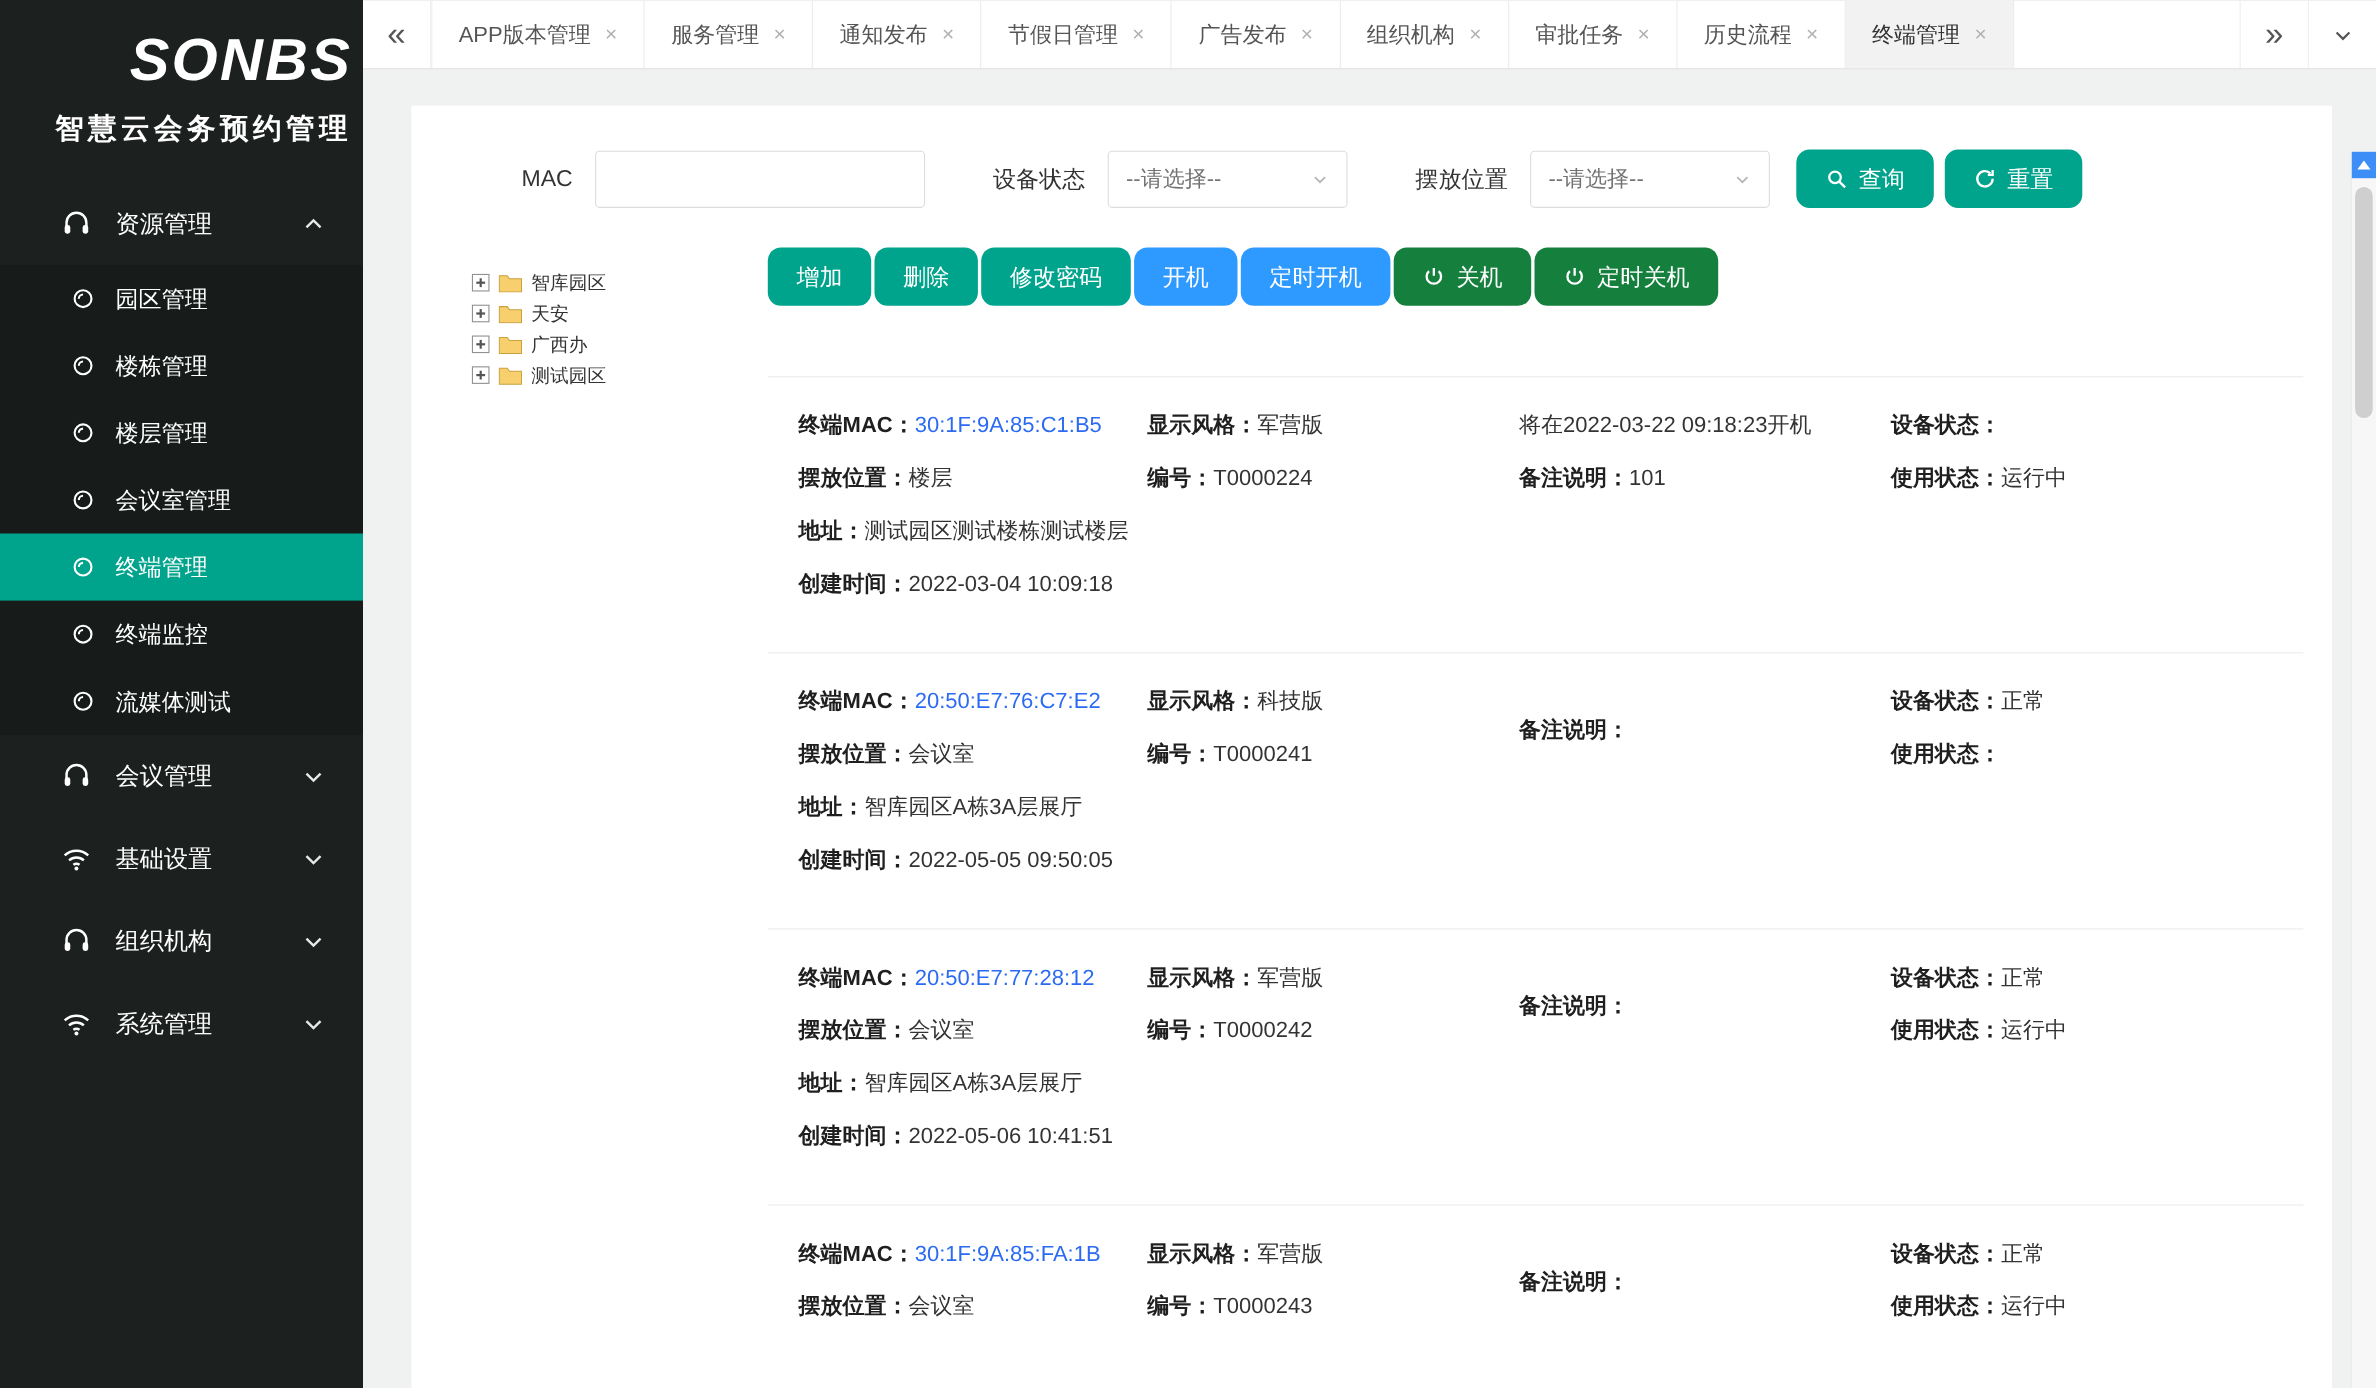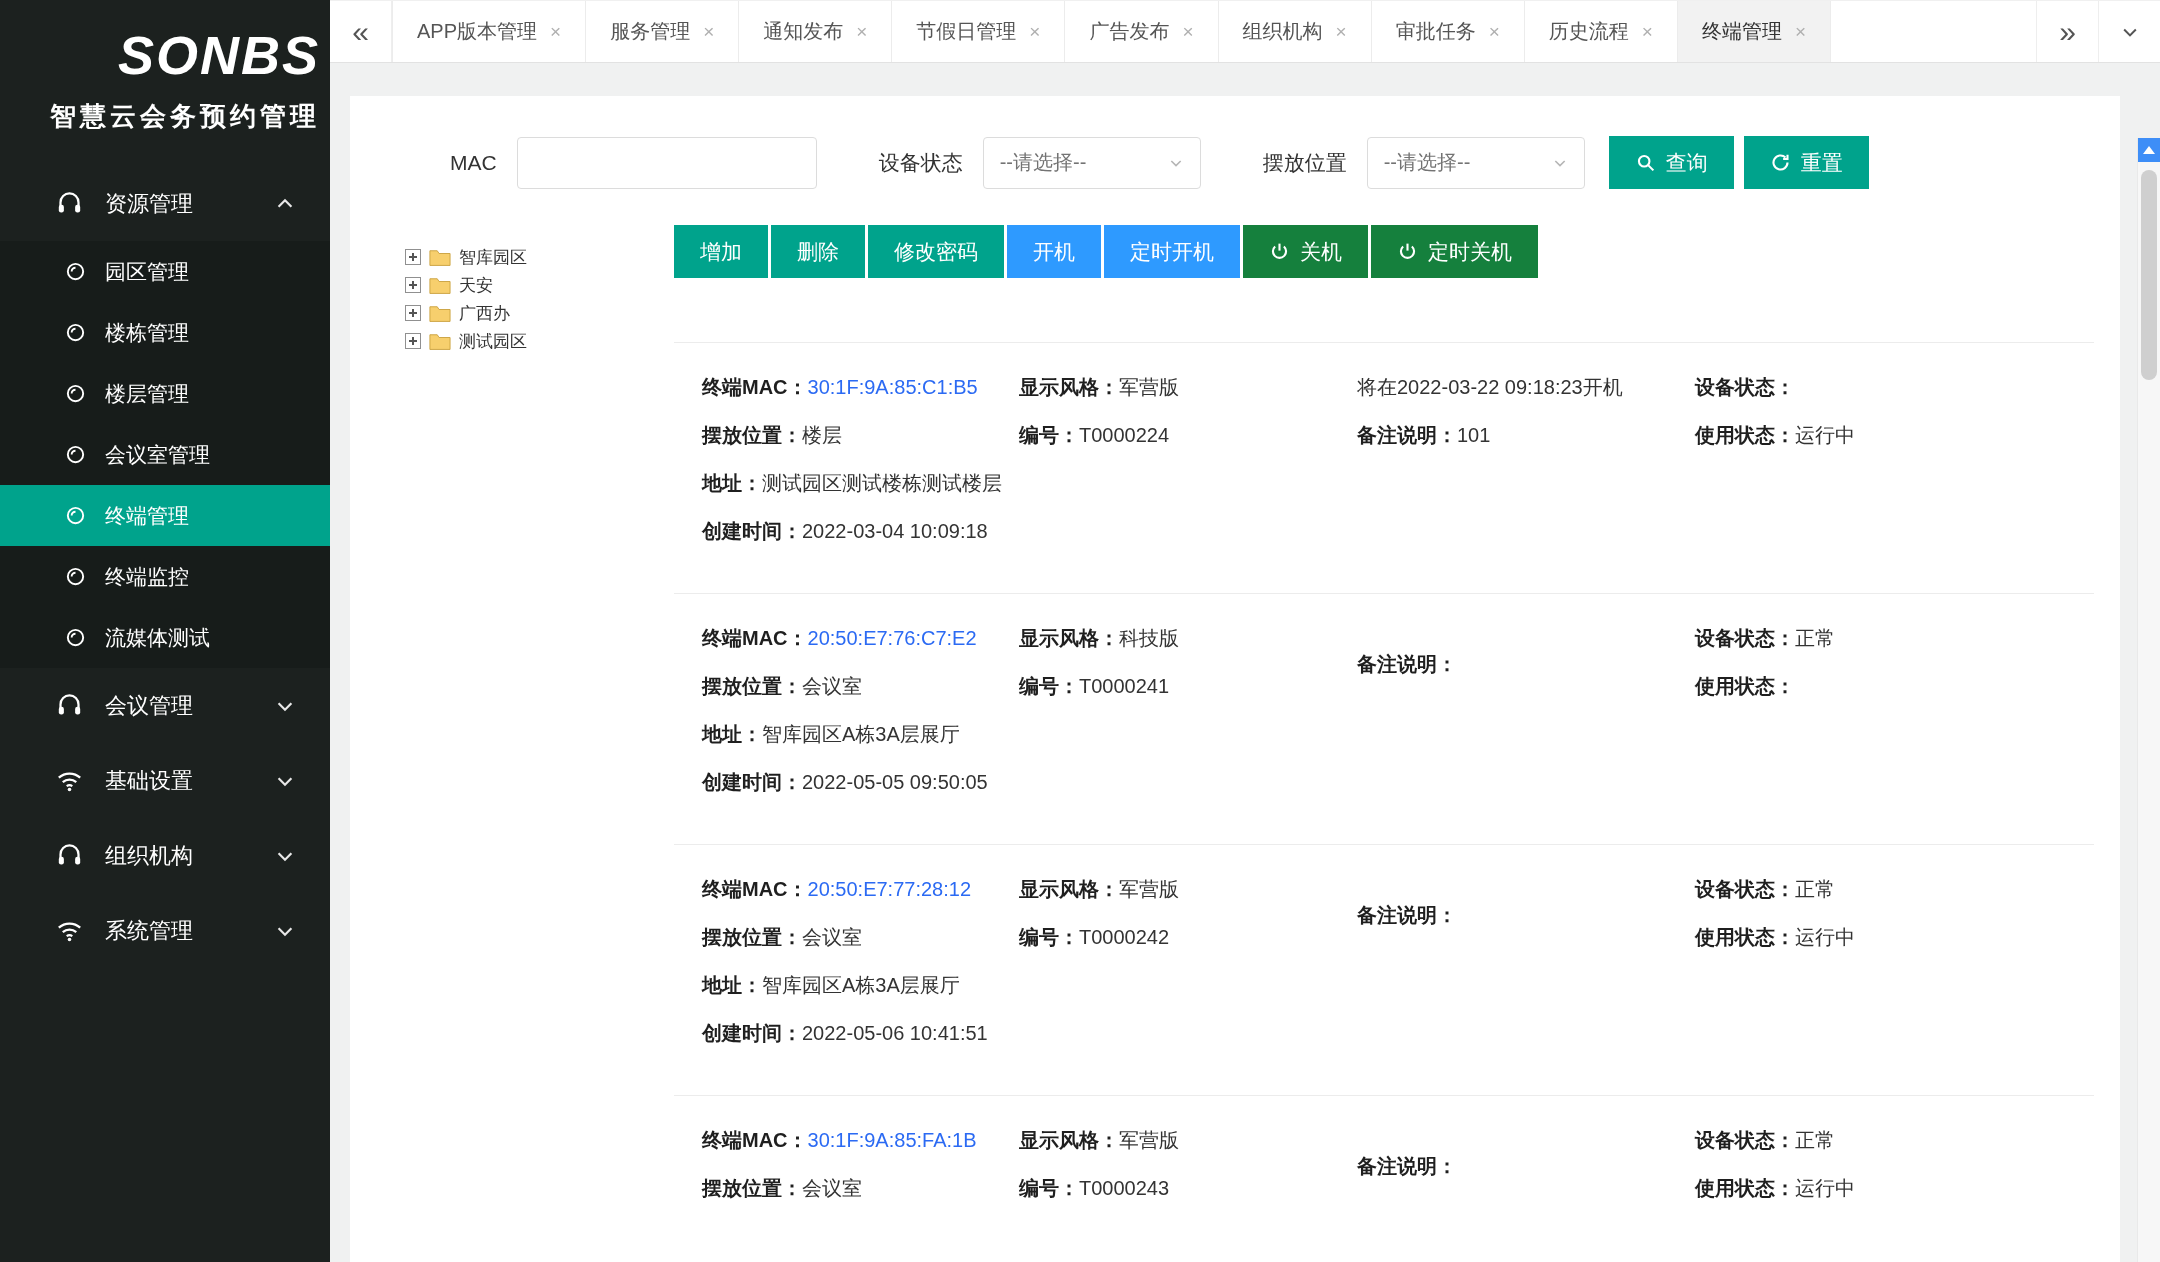--- a/index.html
+++ b/index.html
@@ -38,32 +38,32 @@
   .tab-nav{width:62px;display:flex;align-items:center;justify-content:center;color:#555;font-size:30px;cursor:pointer;flex-shrink:0}
   .tab-nav.left{border-right:1px solid #eee}
   .tab-nav.right{border-left:1px solid #eee}
   .tabs{display:flex;flex:1;overflow:hidden}
   .tab{display:flex;align-items:center;padding:0 24px;border-right:1px solid #ececec;color:#555;font-size:20px;white-space:nowrap;cursor:pointer}
   .tab:first-child{border-left:1px solid #ececec}
   .tab .x{color:#b0b0b0;font-size:19px;margin-left:13px}
   .tab.active{background:#f2f2f2;color:#333}
 
   
-  .content{flex:1;padding:34px 40px 0 20px;overflow:hidden}
+  .content{flex:1;padding:34px 40px 0 44px;overflow:hidden}
   .panel{background:#fff;height:100%;padding:40px 26px 0 0}
 
   .filter-row{display:flex;align-items:center;padding-left:100px}
   .f-group{display:flex;align-items:center}
   .f-group + .f-group{margin-left:62px}
   .f-label{font-size:21px;color:#333;margin-right:20px}
   .f-input{width:300px;height:52px;border:1px solid #dcdcdc;border-radius:4px;background:#fff;font-size:20px;padding:0 14px;color:#333;outline:none}
   .f-select{width:218px;height:52px;border:1px solid #dcdcdc;border-radius:4px;display:flex;align-items:center;justify-content:space-between;padding:0 16px;color:#737373;font-size:20px;cursor:pointer;background:#fff}
   .f-select .caret{color:#b5b5b5}
   .filter-btns{display:flex;margin-left:24px;gap:10px}
-  .btn{height:53px;display:inline-flex;align-items:center;justify-content:center;padding:0 26px;color:#fff;font-size:21px;border-radius:0;border:none;cursor:pointer;gap:10px;white-space:nowrap;font-family:inherit}
+  .btn{height:53px;display:inline-flex;align-items:center;justify-content:center;padding:0 26px;color:#fff;font-size:21px;border-radius:12px;border:none;cursor:pointer;gap:10px;white-space:nowrap;font-family:inherit}
   .btn.teal{background:#00a38c}
   .btn.blue{background:#2e9aff}
   .btn.orange{background:#15803d}
   .btn .b-icon{width:21px;height:21px;color:#fff}
 
   .body-row{display:flex;margin-top:36px;height:100%}
   .tree{width:324px;flex-shrink:0;padding:18px 0 0 55px}
   .tree-node{display:flex;align-items:center;gap:8px;height:28px;font-size:17px;color:#333;cursor:pointer;white-space:nowrap}
   .expander{width:16px;height:16px;border:1px solid #909090;background:#fff;position:relative;flex-shrink:0}
   .expander::before,.expander::after{content:"";position:absolute;background:#555}

